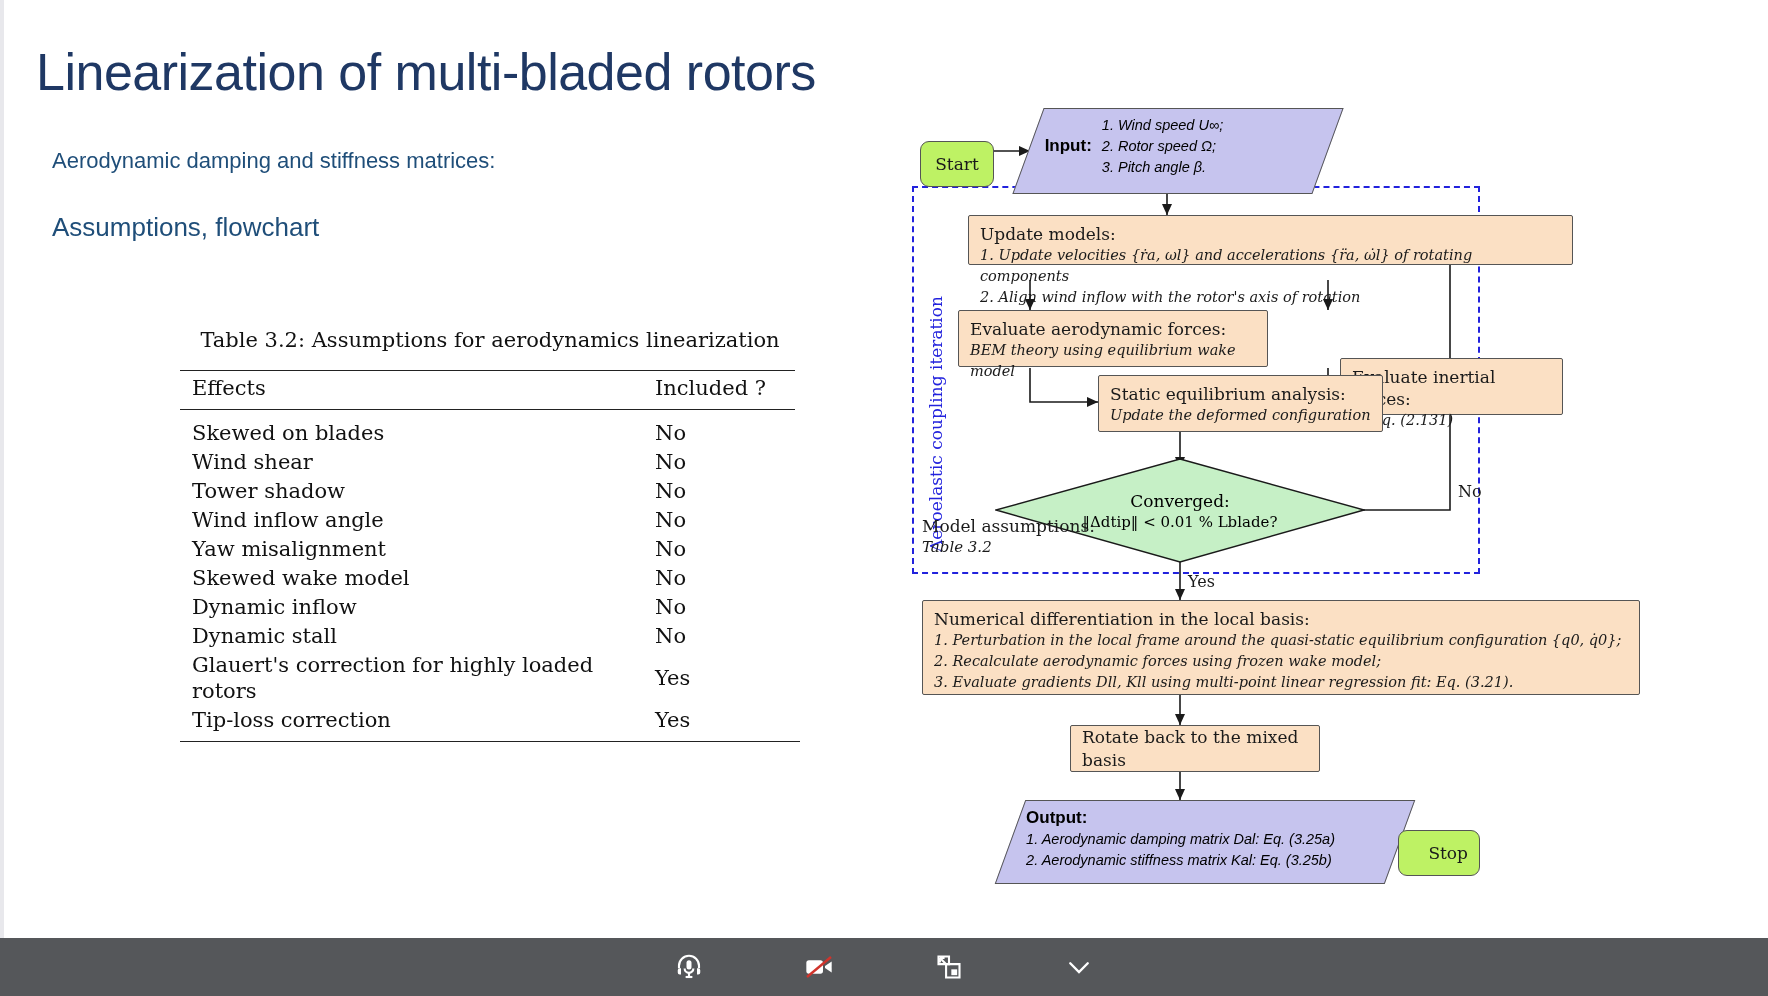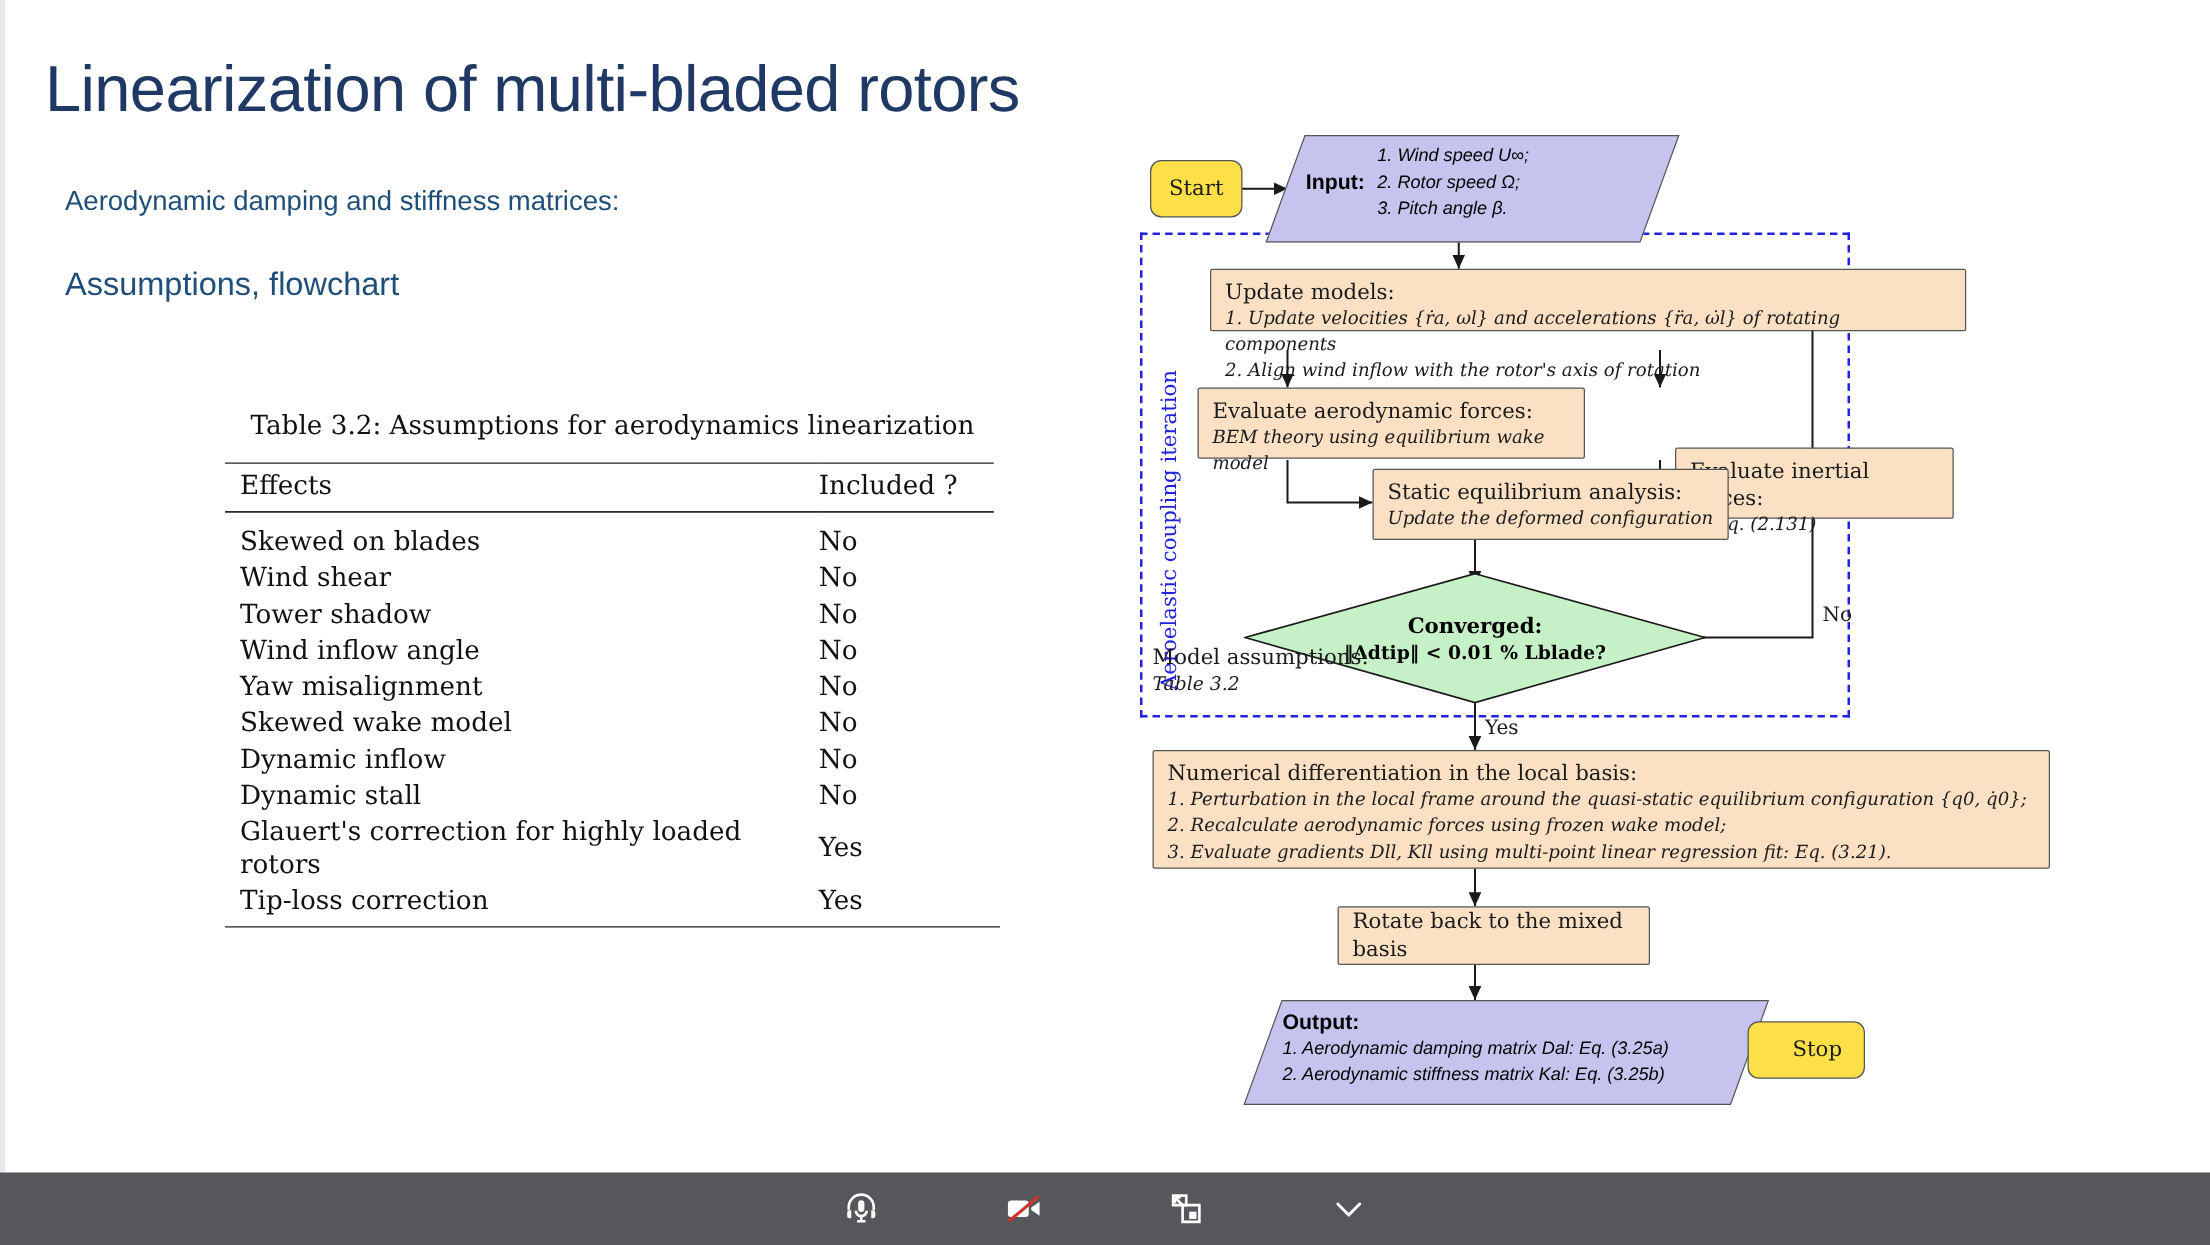--- a/index.html
+++ b/index.html
@@ -76,41 +76,40 @@
   .box {
     position: absolute;
     border: 1.3px solid #555;
     border-radius: 2px;
     font-family: "DejaVu Serif", "Liberation Serif", serif;
     color: #1a1a1a;
     background: #fbe2c8;
     padding: 7px 11px;
   }
   .box.orange  { background: #fbe0c4; }
-  .box.pinkish { background: #fde047; border-radius: 9px; text-align: center; }
+  .box.pinkish { background: #bef264; border-radius: 9px; text-align: center; margin-top: 13px; }
   .hdr { font-size: 17px; line-height: 1.3; }
   .it  { font-style: italic; font-size: 15px; line-height: 1.45; }
   .it.small { font-size: 14.5px; }
 
   .para {
     position: absolute;
     background: #c6c4ee;
     border: 1.3px solid #555;
     transform: skewX(-20deg);
   }
   .para > .inner { transform: skewX(20deg); padding: 6px 14px; }
 
   .diamond-wrap { position: absolute; }
   .diamond-wrap svg { display: block; }
   .diamond-label {
     position: absolute; left: 0; top: 0; width: 100%; height: 100%;
     display: flex; flex-direction: column; align-items: center; justify-content: center;
     font-family: "DejaVu Serif", "Liberation Serif", serif;
     pointer-events: none;
-    font-weight: bold;
   }
   .diamond-label .l1 { font-size: 17px; }
   .diamond-label .l2 { font-size: 15px; margin-top: 2px; }
 
   .dashed-region {
     position: absolute;
     border: 2.2px dashed #2222dd;
   }
   .rot-label {
     position: absolute;
@@ -308,21 +307,21 @@
     </div>
 
     <div class="para" style="left:80px; top:700px; width:390px; height:84px;">
       <div class="inner">
         <div class="hdr" style="font-weight:bold;">Output:</div>
         <div class="it small">1.  Aerodynamic damping matrix Dal: Eq. (3.25a)</div>
         <div class="it small">2.  Aerodynamic stiffness matrix Kal: Eq. (3.25b)</div>
       </div>
     </div>
 
-    <div class="box pinkish" style="left:468px; top:717px; width:94px; height:46px; display:flex; align-items:center; justify-content:flex-start;padding-left:35px;">
+    <div class="box pinkish" style="left:468px; top:717px; width:82px; height:46px; display:flex; align-items:center; justify-content:flex-end;padding-left:35px;">
       <span class="hdr">Stop</span>
     </div>
 
   </div>
 
   <div id="toolbar">
     <div class="tb" title="Audio">
       <svg width="30" height="30" viewBox="0 0 24 24" fill="none" stroke="#ffffff" stroke-width="1.7">
         <path d="M4 13v-2a8 8 0 0 1 16 0v2"></path>
         <path d="M4 13h1.6v5H4.6A1.6 1.6 0 0 1 3 16.4V14.6A1.6 1.6 0 0 1 4.6 13z" fill="#ffffff" stroke="none"></path>

